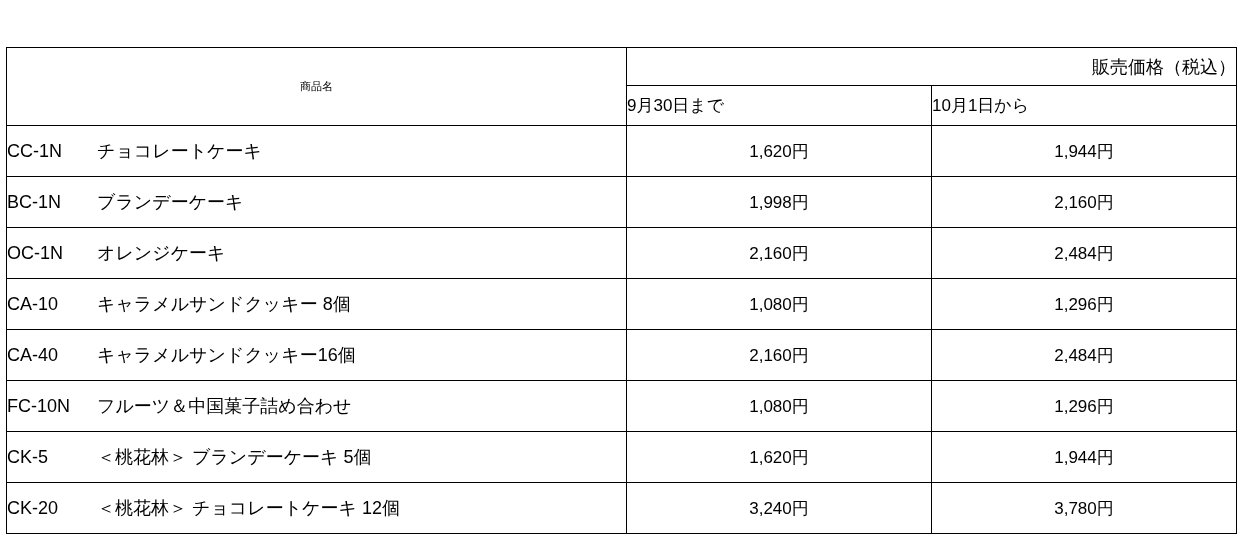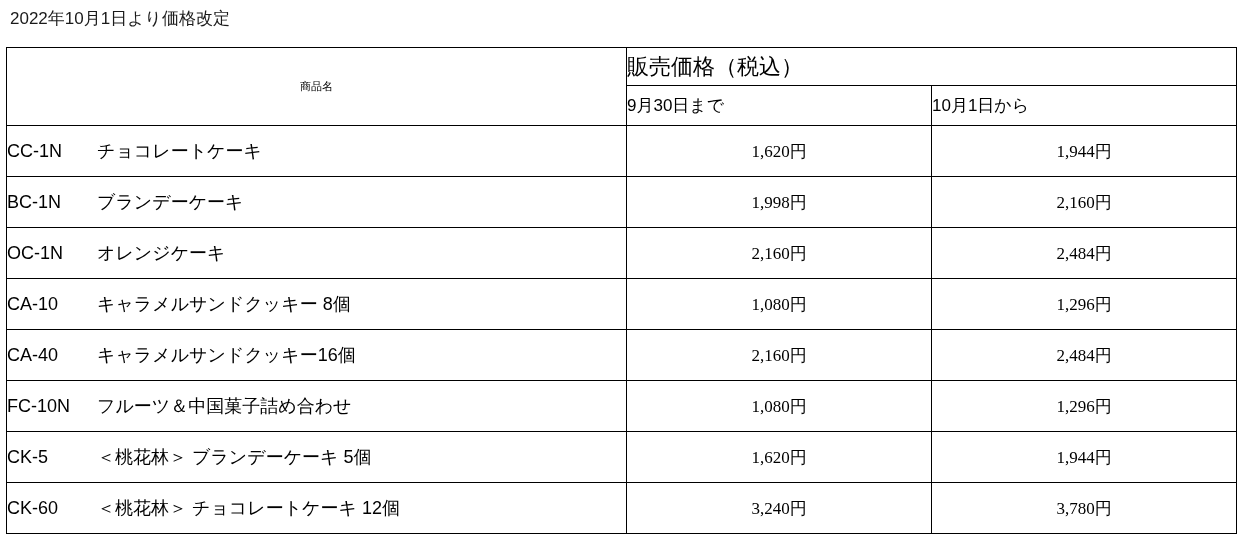--- a/index.html
+++ b/index.html
@@ -52,22 +52,22 @@
   .col-before { width: 305px; }
   .col-after  { width: 305px; }
 
   th.head-name {
     height: 76px;
     text-align: center;
     font-size: 11px;
   }
   th.head-group {
     height: 37px;
-    text-align: left;
-    font-size: 22px;
+    text-align: right;
+    font-size: 18px;
   }
   th.head-sub {
     height: 39px;
     text-align: left;
     font-size: 17px;
   }
   td.cell-name {
     height: 50px;
     text-align: left;
     padding-left: 22px;
@@ -75,34 +75,32 @@
     white-space: nowrap;
   }
   td.cell-name .code {
     display: inline-block;
     min-width: 90px;
   }
   td.cell-price {
     height: 50px;
     text-align: center;
     font-size: 17px;
-    font-family: Liberation Serif, serif;
   }
   
   tbody tr td {
     border-top: 1px solid #000000;
     border-bottom: 1px solid #000000;
   }
 </style>
 </head>
 <body>
 
 <div class="page">
 
-  <div class="notice">2022年10月1日より価格改定</div>
 
   <div class="table-wrap">
     <table class="price-table">
       <colgroup>
         <col class="col-name">
         <col class="col-before">
         <col class="col-after">
       </colgroup>
       <thead>
         <tr>
@@ -144,21 +142,21 @@
           <td class="cell-name"><span class="code">FC-10N</span><span>フルーツ＆中国菓子詰め合わせ</span></td>
           <td class="cell-price">1,080円</td>
           <td class="cell-price">1,296円</td>
         </tr>
         <tr>
           <td class="cell-name"><span class="code">CK-5</span><span>＜桃花林＞ ブランデーケーキ 5個</span></td>
           <td class="cell-price">1,620円</td>
           <td class="cell-price">1,944円</td>
         </tr>
         <tr>
-          <td class="cell-name"><span class="code">CK-60</span><span>＜桃花林＞ チョコレートケーキ 12個</span></td>
+          <td class="cell-name"><span class="code">CK-20</span><span>＜桃花林＞ チョコレートケーキ 12個</span></td>
           <td class="cell-price">3,240円</td>
           <td class="cell-price">3,780円</td>
         </tr>
       </tbody>
     </table>
   </div>
 
 </div>
 
 </body></html>

